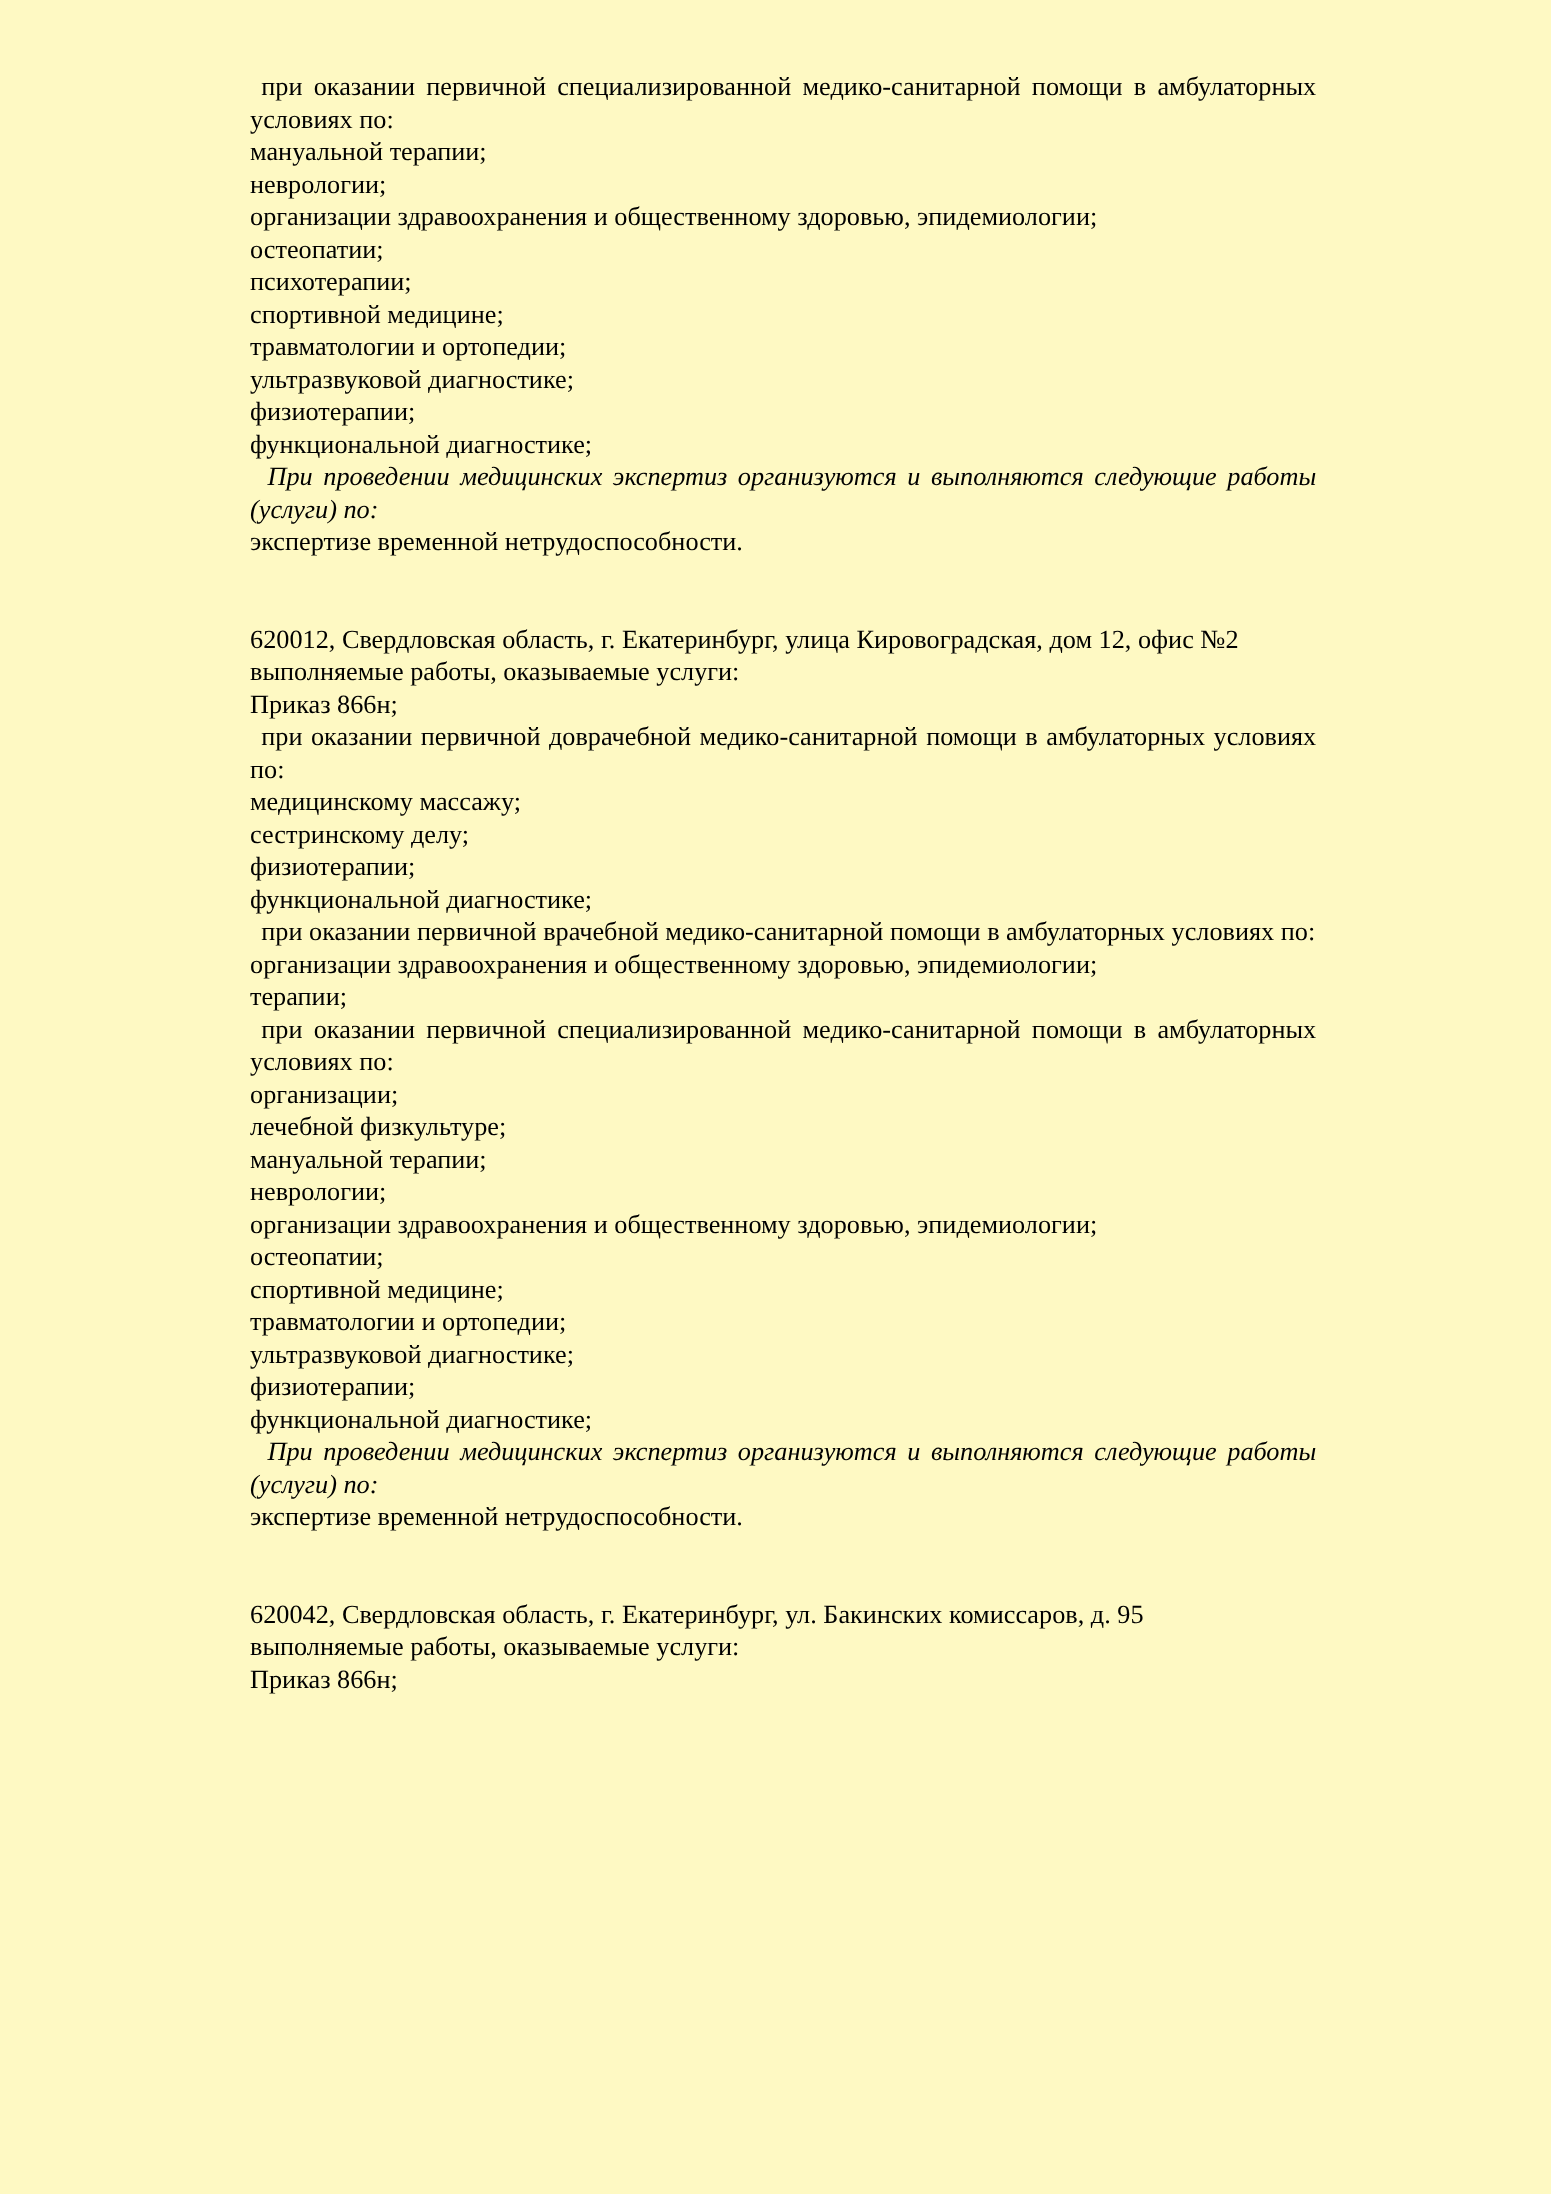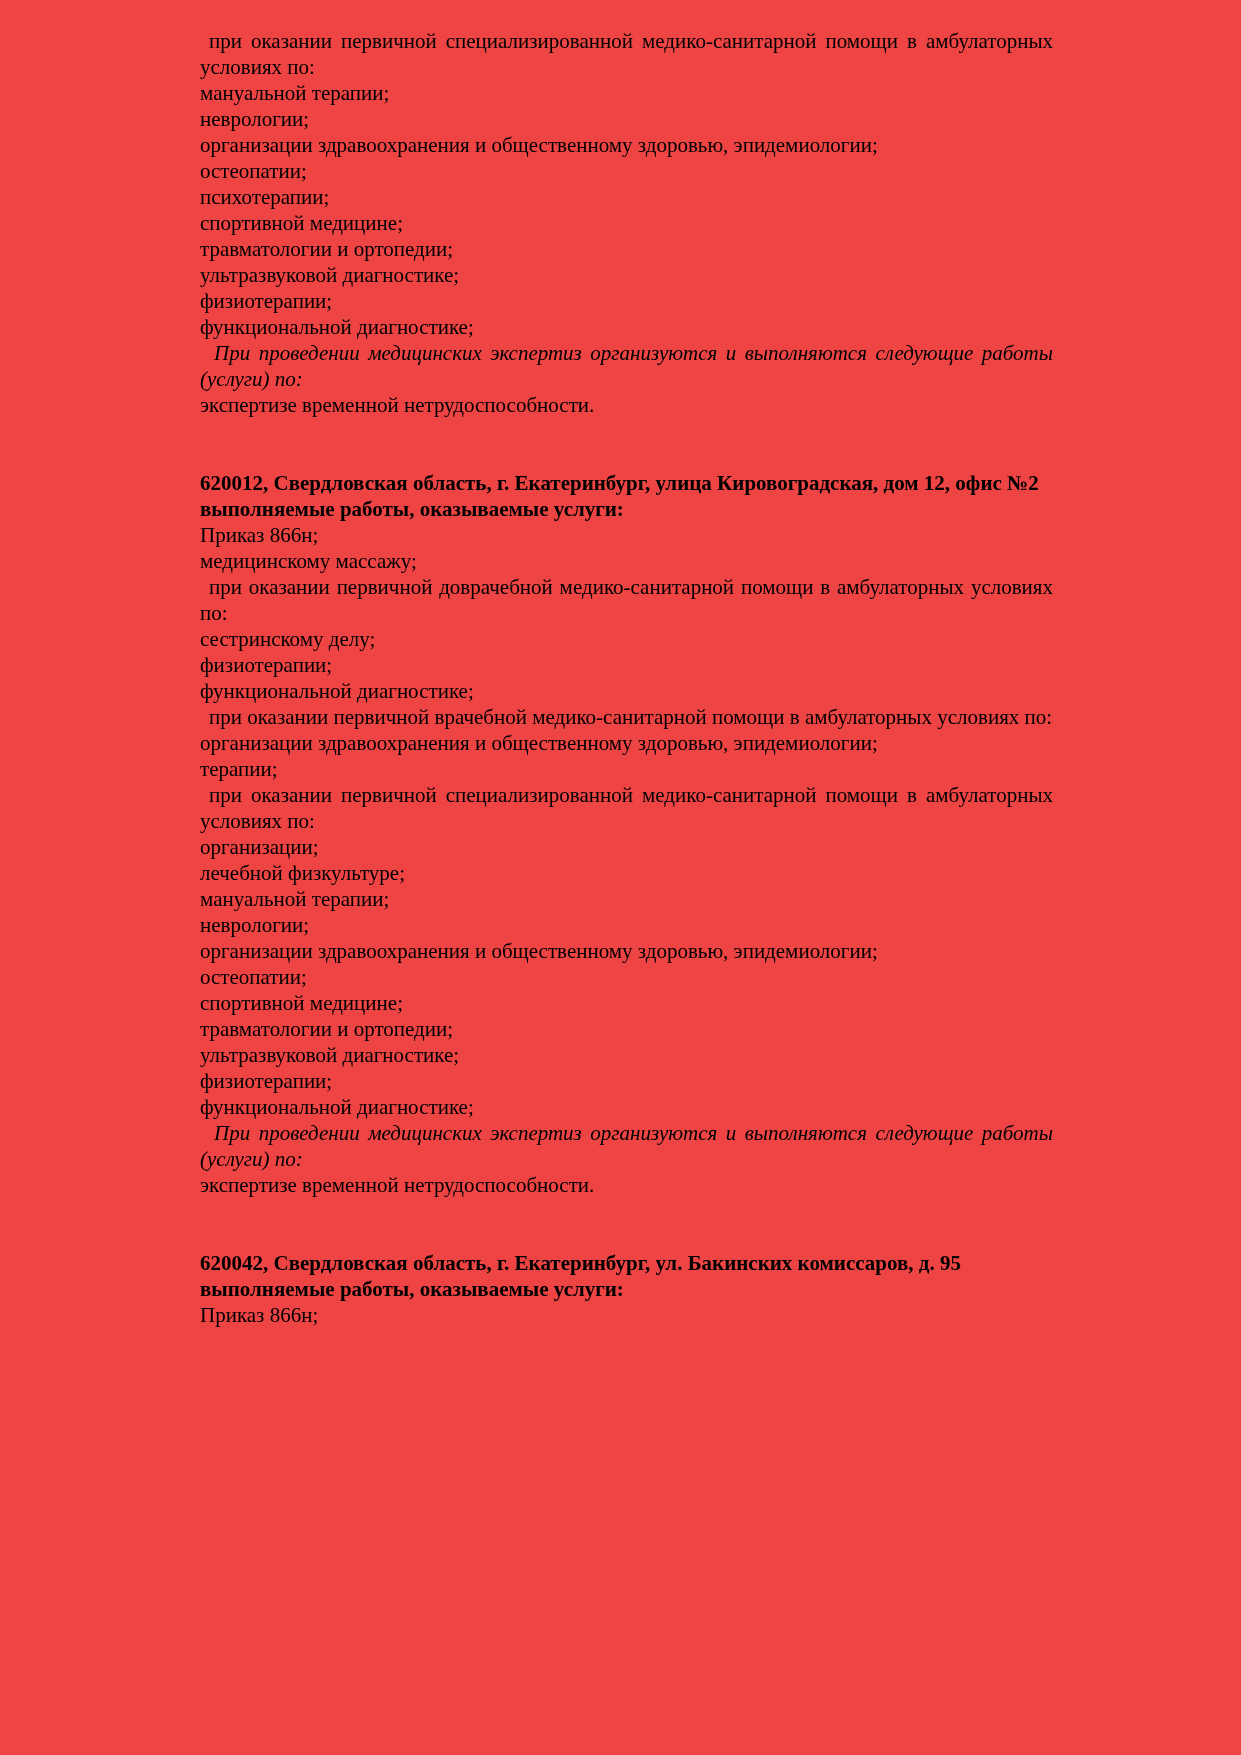--- a/index.html
+++ b/index.html
@@ -4,38 +4,38 @@
 <style>
   html, body {
     margin: 0;
     padding: 0;
     background: #ffffff;
   }
   #page {
     position: relative;
     width: 1241px;
     min-height: 1755px;
-    background: #ef4444;
+    background: #fef9c3;
     box-sizing: border-box;
-    padding: 28px 188px 40px 200px;
+    padding: 56px 188px 40px 200px;
     font-family: "Liberation Serif", "DejaVu Serif", serif;
     font-size: 21px;
     line-height: 26px;
     color: #000000;
   }
   #page .line { margin: 0; }
   
   .p-main { text-align: justify; margin-left: 0; text-indent: 14px; font-style: italic; }
   
   .p-sub  { text-align: justify; margin-left: 13px; text-indent: 9px; }
   
   .li  { margin-left: 36px; }
   .li2 { margin-left: 22px; }
   
-  .addr { margin-left: 0; font-weight: bold; }
+  .addr { margin-left: 0; }
   
   .line1 { margin-left: 14px; }
   .gap2 { height: 52px; }
 </style>
 </head>
 <body>
 
 <div id="page">
   <div id="text-body">
       <div class="line p-sub">при оказании первичной специализированной медико-санитарной помощи в амбулаторных условиях по:</div>
@@ -48,22 +48,22 @@
       <div class="line li">травматологии и ортопедии;</div>
       <div class="line li">ультразвуковой диагностике;</div>
       <div class="line li">физиотерапии;</div>
       <div class="line li">функциональной диагностике;</div>
       <div class="line p-main">При проведении медицинских экспертиз организуются и выполняются следующие работы (услуги) по:</div>
       <div class="line li2">экспертизе временной нетрудоспособности.</div>
       <div class="gap2"></div>
       <div class="line addr">620012, Свердловская область, г. Екатеринбург, улица Кировоградская, дом 12, офис №2</div>
       <div class="line addr">выполняемые работы, оказываемые услуги:</div>
       <div class="line line1">Приказ 866н;</div>
+      <div class="line p-sub">при оказании первичной доврачебной медико-санитарной помощи в амбулаторных условиях по:</div>
       <div class="line li">медицинскому массажу;</div>
-      <div class="line p-sub">при оказании первичной доврачебной медико-санитарной помощи в амбулаторных условиях по:</div>
       <div class="line li">сестринскому делу;</div>
       <div class="line li">физиотерапии;</div>
       <div class="line li">функциональной диагностике;</div>
       <div class="line p-sub">при оказании первичной врачебной медико-санитарной помощи в амбулаторных условиях по:</div>
       <div class="line li">организации здравоохранения и общественному здоровью, эпидемиологии;</div>
       <div class="line li">терапии;</div>
       <div class="line p-sub">при оказании первичной специализированной медико-санитарной помощи в амбулаторных условиях по:</div>
       <div class="line li">организации;</div>
       <div class="line li">лечебной физкультуре;</div>
       <div class="line li">мануальной терапии;</div>

